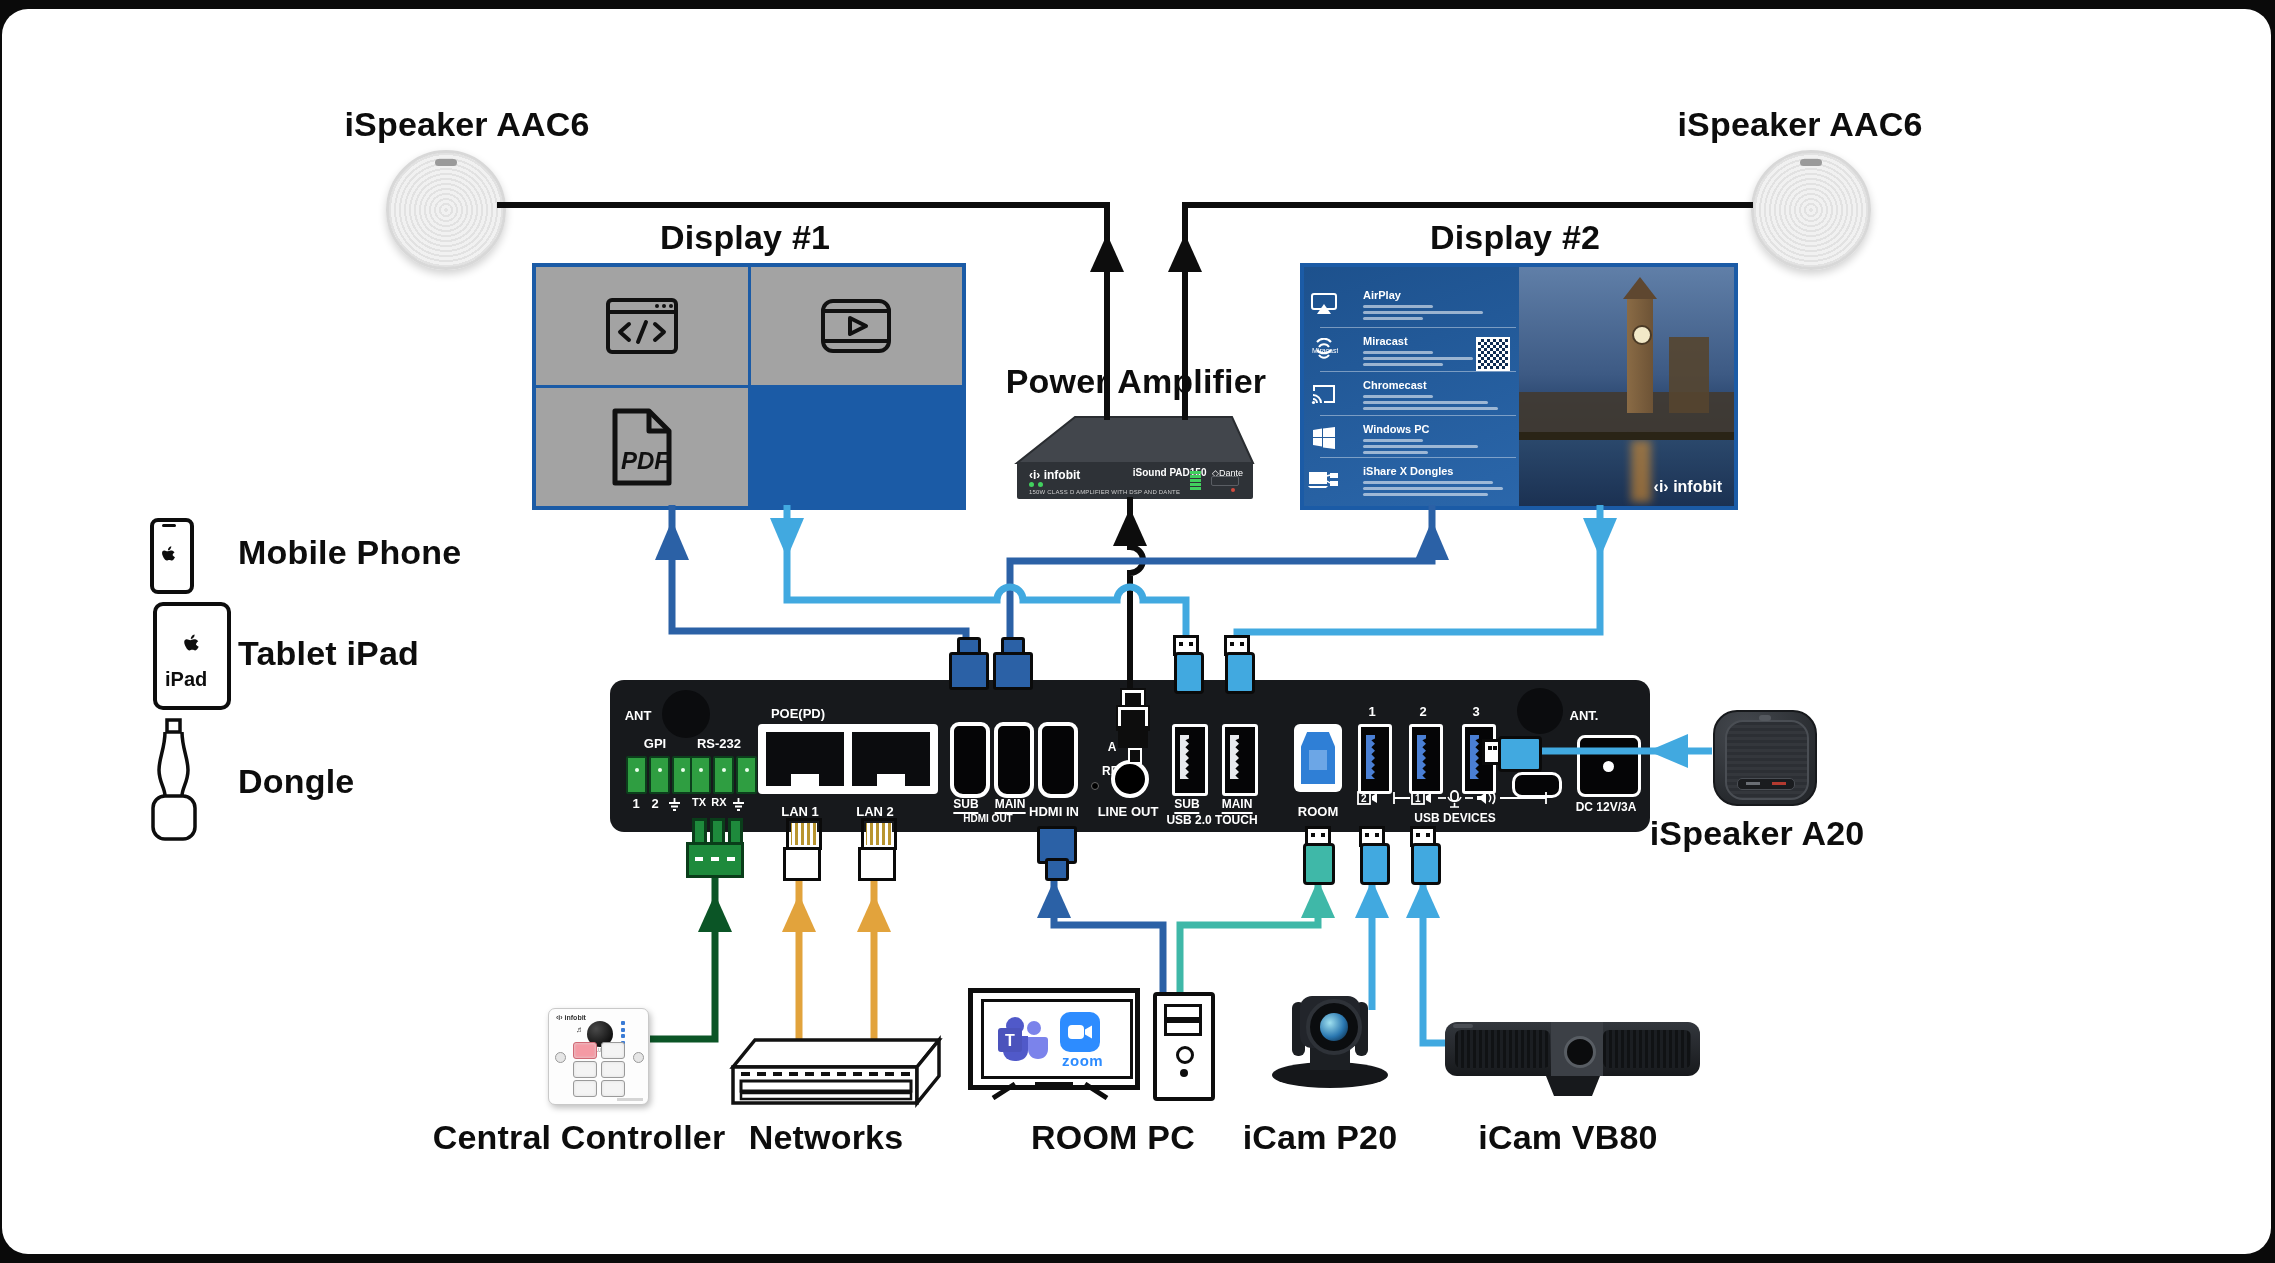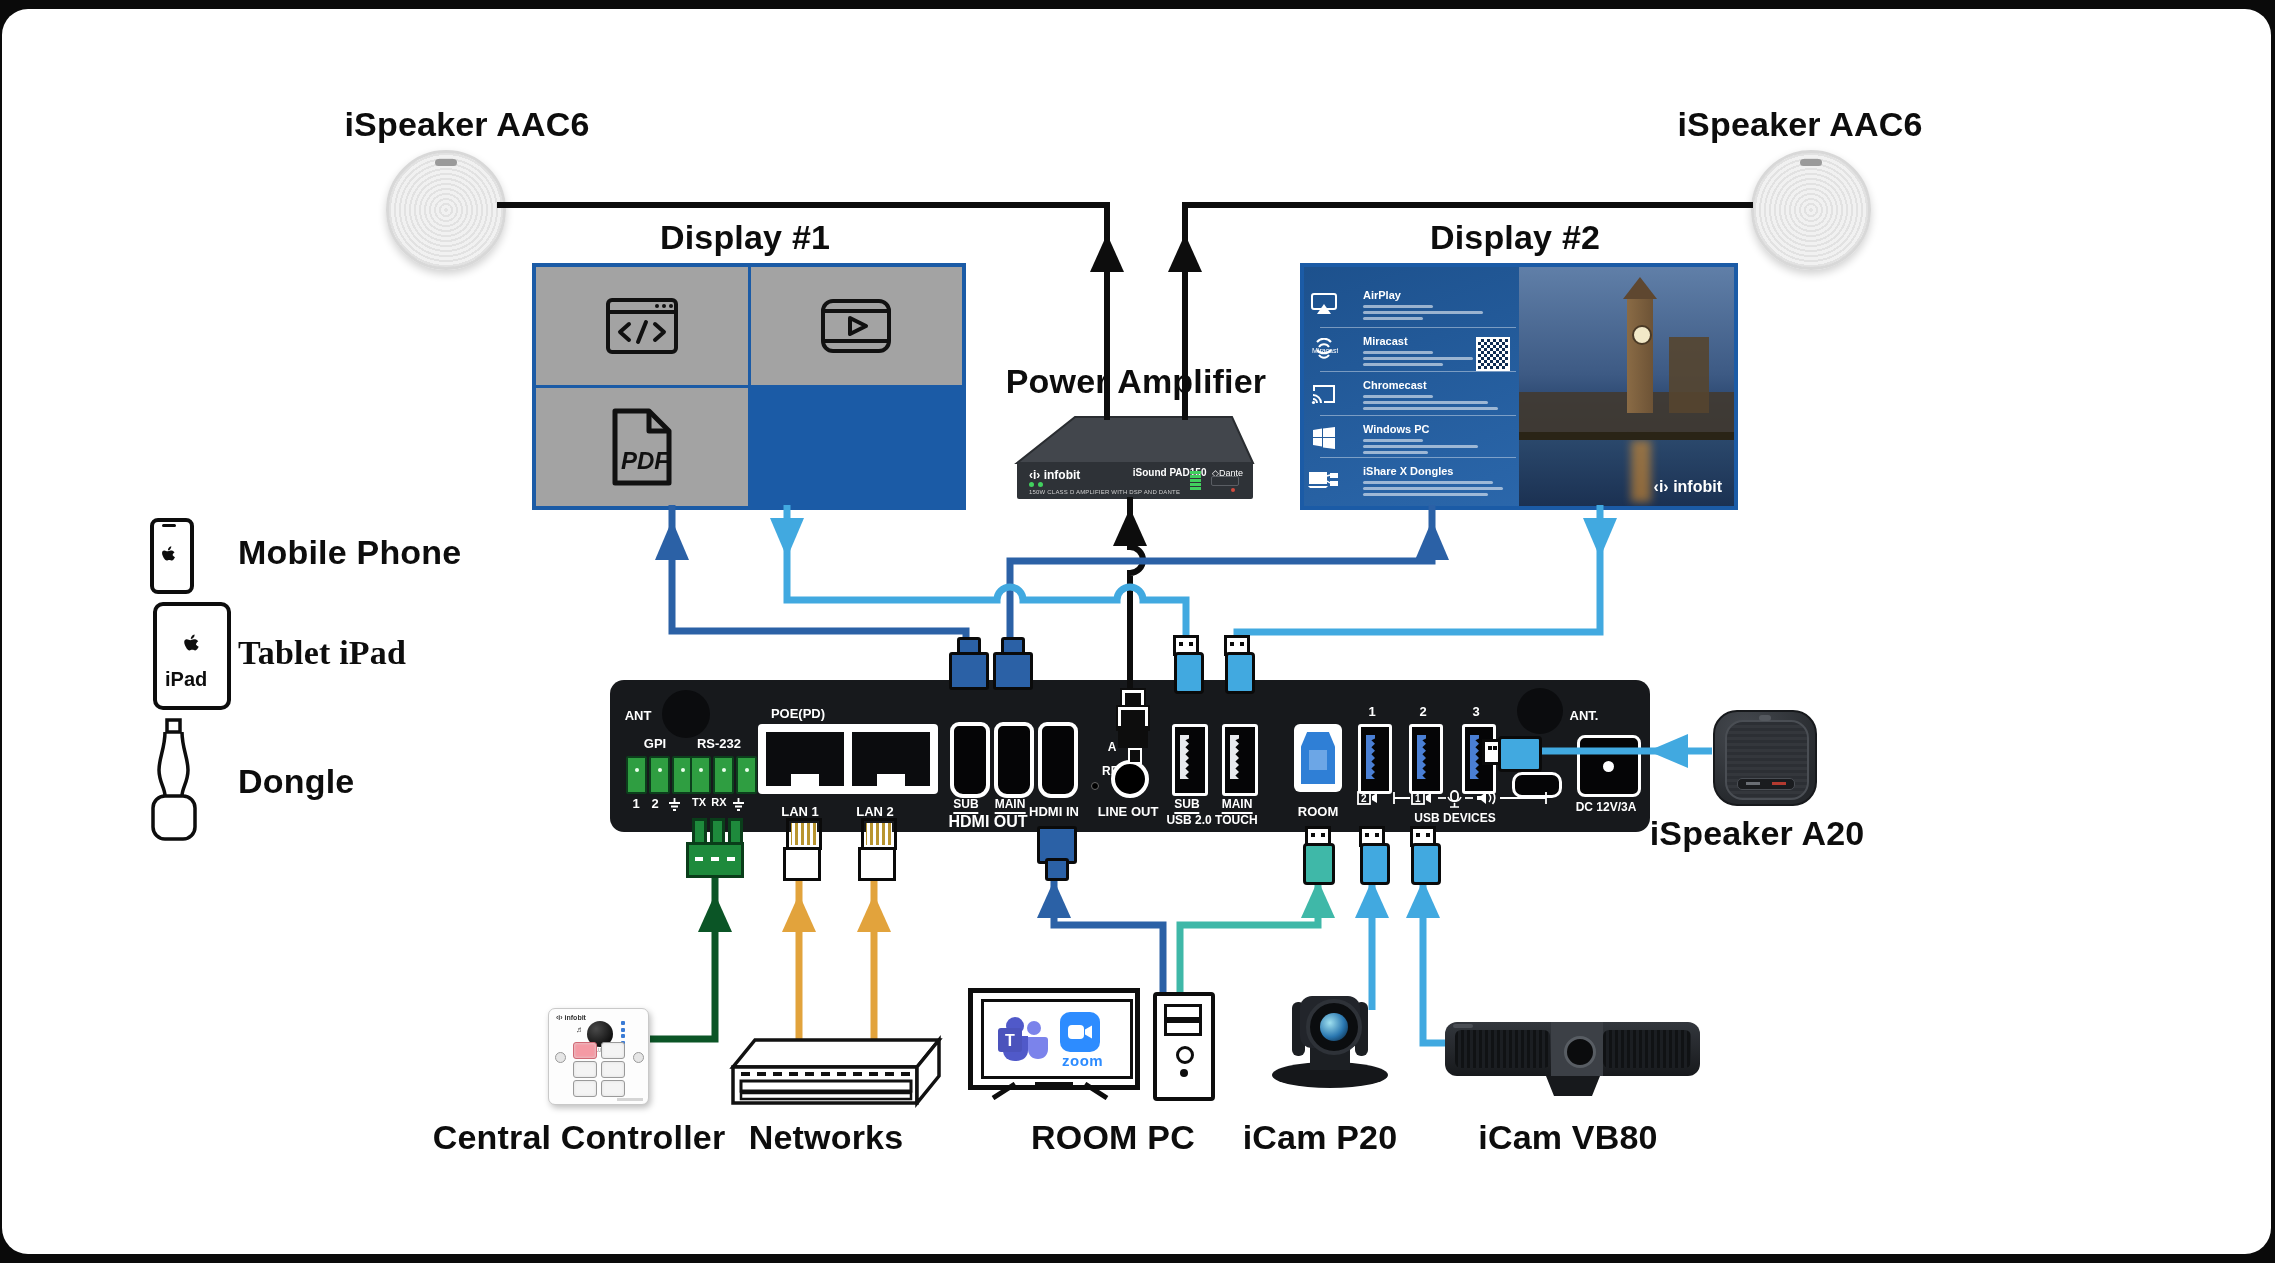--- a/index.html
+++ b/index.html
@@ -297,21 +297,21 @@
       </svg>
   </div>
   <div class="abs title" style="left:238px;top:533px;z-index:5;">Mobile Phone</div>
 
   <div class="abs" style="left:153px;top:602px;width:70px;height:100px;border:4px solid #0d0d0d;border-radius:10px;z-index:1;">
     <svg class="abs" style="left:27px;top:26px;" width="16" height="19" viewBox="0 0 14 17">
         <path d="M10.5 9 c0-2.5 2-3.6 2.1-3.7 c-1.1-1.7-2.9-1.9-3.5-1.9 c-1.5-.2-2.9.9-3.7.9 c-.8 0-1.9-.9-3.2-.86 C.6 3.5-1 5 .9 9.3 c.6 1.3 2.2 4.3 3.9 4.2 c.8 0 1.3-.55 2.5-.55 s1.5.55 2.6.53 c1.1 0 2.4-2 3.1-3.3 c-1.7-.8-2.5-2.2-2.5-2.2z M8.4 2 C9 1.3 9.4.3 9.3-.7 C8.4-.6 7.4 0 6.8.7 C6.3 1.3 5.8 2.4 6 3.3 C6.9 3.4 7.9 2.8 8.4 2z" transform="translate(0,3)" fill="#0d0d0d"></path>
       </svg>
     <div class="abs" style="left:8px;top:62px;font-size:20px;font-weight:bold;color:#0d0d0d;">iPad</div>
   </div>
-  <div class="abs title" style="left:238px;top:634px;z-index:5;font-family:Liberation Serif, serif;">Tablet iPad</div>
+  <div class="abs title" style="left:238px;top:634px;z-index:5;">Tablet iPad</div>
 
   <svg class="abs" style="left:145px;top:718px;z-index:1;" width="60" height="125" viewBox="0 0 60 125">
     <rect x="22" y="2" width="13" height="12" fill="none" stroke="#0d0d0d" stroke-width="3.5"></rect>
     <path d="M20 14 C20 30 14 40 14 52 C14 64 20 70 20 78 M37 14 C37 30 43 40 43 52 C43 64 37 70 37 78" fill="none" stroke="#0d0d0d" stroke-width="3.5"></path>
     <rect x="8" y="78" width="42" height="43" rx="12" fill="none" stroke="#0d0d0d" stroke-width="3.5"></rect>
   </svg>
   <div class="abs title" style="left:238px;top:762px;z-index:5;">Dongle</div>
 
   <div class="abs panel" style="z-index:1;"></div>
   <div class="abs" style="left:610px;top:680px;width:1040px;height:152px;z-index:1;">
@@ -348,21 +348,21 @@
       <div class="rjsock" style="left:8px;"></div>
       <div class="rjsock" style="left:94px;"></div>
     </div>
     <span class="plbl" style="left:190px;top:124px;">LAN 1</span>
     <span class="plbl" style="left:265px;top:124px;">LAN 2</span>
 
     <div class="hdmiport" style="left:340px;top:42px;"></div>
     <div class="hdmiport" style="left:384px;top:42px;"></div>
     <span class="plbl under" style="left:356px;top:117px;font-size:12px;">SUB</span>
     <span class="plbl under" style="left:400px;top:117px;font-size:12px;">MAIN</span>
-    <span class="plbl" style="left:378px;top:133px;font-size:16px;">HDMI OUT</span>
+    <span class="plbl" style="left:378px;top:133px;font-size:10px;">HDMI OUT</span>
 
     <div class="hdmiport" style="left:428px;top:42px;"></div>
     <span class="plbl" style="left:444px;top:124px;">HDMI IN</span>
 
     <span class="plbl" style="left:502px;top:60px;font-size:12px;">A</span>
     <span class="plbl" style="left:512px;top:84px;font-size:12px;">RESET</span>
     <div class="abs" style="left:481px;top:102px;width:6px;height:6px;border-radius:50%;background:#000;border:1px solid #666;"></div>
     <div class="jack" style="left:501px;top:80px;"></div>
     <span class="plbl" style="left:518px;top:124px;">LINE OUT</span>
 

